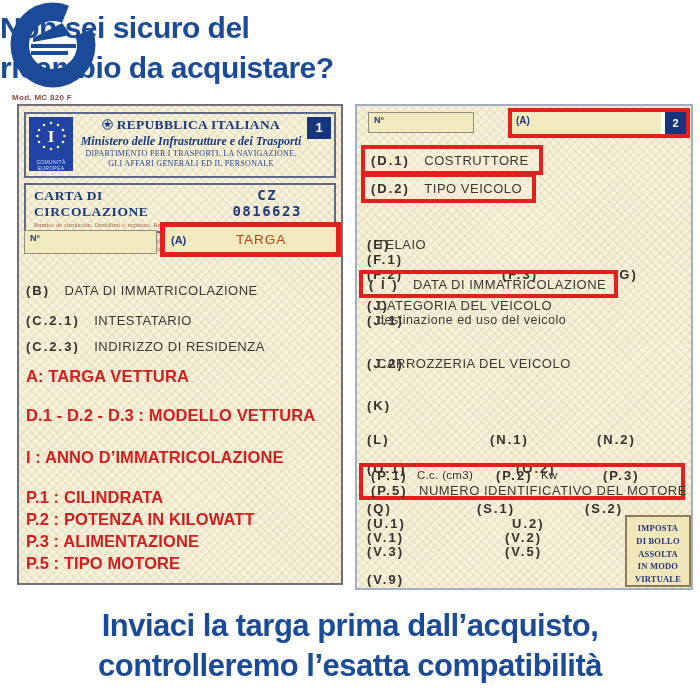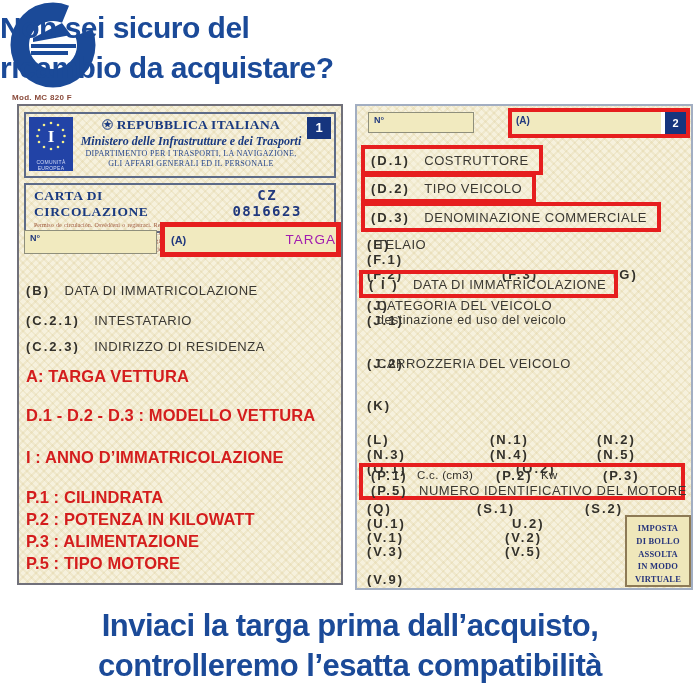--- a/index.html
+++ b/index.html
@@ -44,21 +44,21 @@
   .multi{margin:2px 0 0 0;font-size:6px;line-height:1.32;color:#a05a40;text-align:justify;
          font-family:"Liberation Serif",serif;}
 
   
   .field{background:#f1eabf;box-sizing:border-box;}
   .nbox-l{position:absolute;left:5px;top:124px;width:133px;height:24px;border:1.5px solid #8f8f7c;
           font-size:9px;font-weight:bold;color:#21397e;padding:2px 0 0 5px;}
   .abox-red{position:absolute;left:141px;top:116px;width:181px;height:35px;border:5px solid #e61e1e;
             background:#f1eabf;display:flex;align-items:center;box-sizing:border-box;}
   .acode{font-size:11px;font-weight:bold;color:#21397e;padding-left:6px;}
-  .aval{flex:1;text-align:right;font-size:13.5px;color:#a21caf;letter-spacing:1px;}
+  .aval{flex:1;text-align:center;font-size:13.5px;color:#c2410c;letter-spacing:1px;}
 
   .docrow{position:absolute;left:7px;white-space:nowrap;}
   .code{font-size:13px;font-weight:bold;color:#33312b;letter-spacing:2px;}
   .lab{font-size:13px;color:#3a3832;letter-spacing:.5px;margin-left:10px;}
   .lab.lc{font-size:12.5px;}
 
   .ann{position:absolute;left:7px;font-size:16.5px;font-weight:bold;color:#d41d1d;
        letter-spacing:.1px;white-space:nowrap;}
 
   
@@ -204,24 +204,20 @@
     </div>
 
     <div class="hl-box" style="top:39px">
       <span class="code">(D.1)</span>
       <span class="lab">COSTRUTTORE</span>
     </div>
     <div class="hl-box" style="top:67px">
       <span class="code">(D.2)</span>
       <span class="lab">TIPO VEICOLO</span>
     </div>
-    <div class="hl-box" style="top:96px">
-      <span class="code">(D.3)</span>
-      <span class="lab">DENOMINAZIONE COMMERCIALE</span>
-    </div>
 
     <div class="rr" style="top:131px">
       <span class="c1">
           <span class="code">(E)</span>
       <span class="lab">TELAIO</span>
         </span>
     </div>
     <div class="rr" style="top:146px">
       <span class="c1 code">(F.1)</span>
     </div>
@@ -255,25 +251,20 @@
         </span>
     </div>
     <div class="rr" style="top:292px">
       <span class="c1 code">(K)</span>
     </div>
 
     <div class="rr" style="top:326px">
       <span class="c1 code">(L)</span>
       <span class="c2 code">(N.1)</span>
       <span class="c3 code">(N.2)</span>
-    </div>
-    <div class="rr" style="top:341px">
-      <span class="c1 code">(N.3)</span>
-      <span class="c2 code">(N.4)</span>
-      <span class="c3 code">(N.5)</span>
     </div>
     <div class="rr" style="top:355px">
       <span class="c1 code">(O.1)</span>
       <span class="c2 code" style="left:159px">(O.2)</span>
     </div>
 
     <div class="pbox">
       <span class="code" style="left:8px;top:1px">(P.1)</span>
       <span class="unit" style="left:54px;top:2px">C.c. (cm3)</span>
       <span class="code" style="left:133px;top:1px">(P.2)</span>

